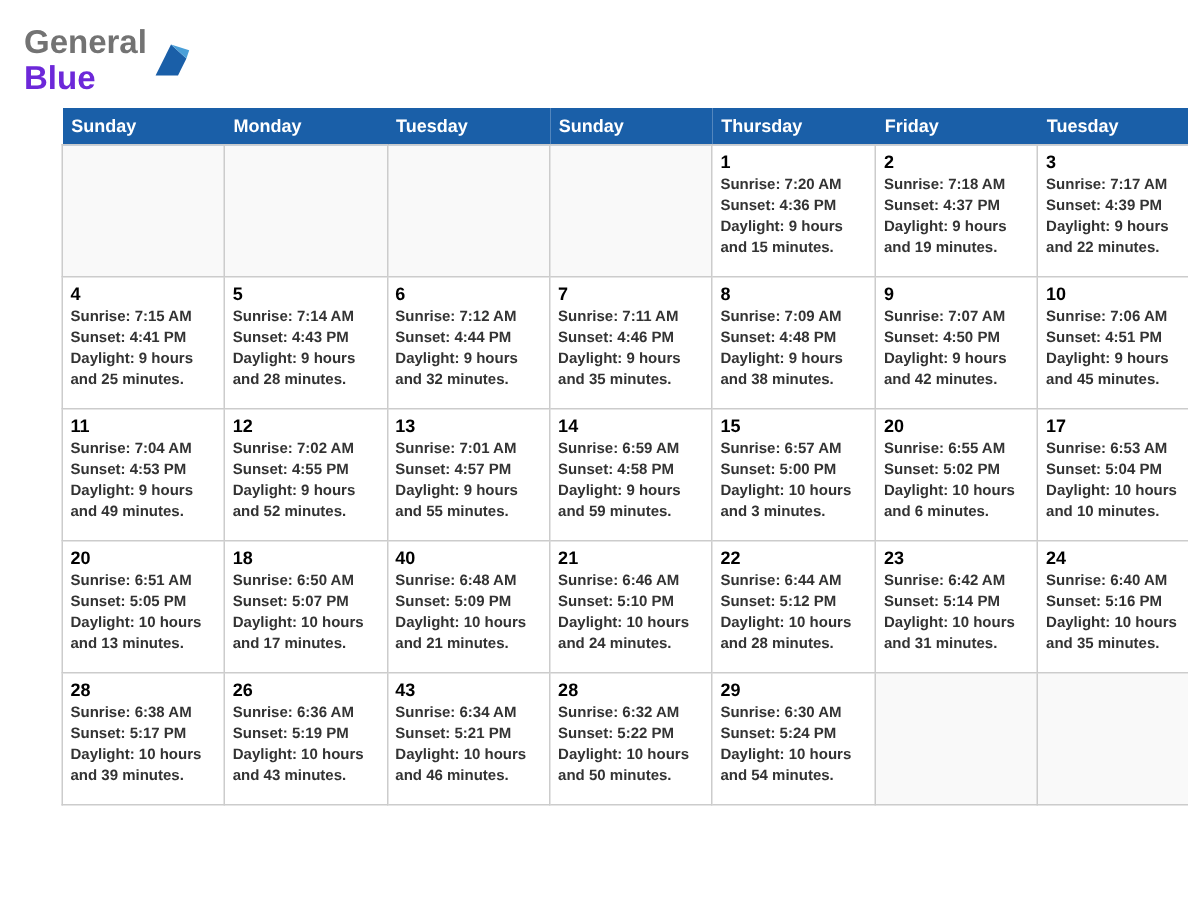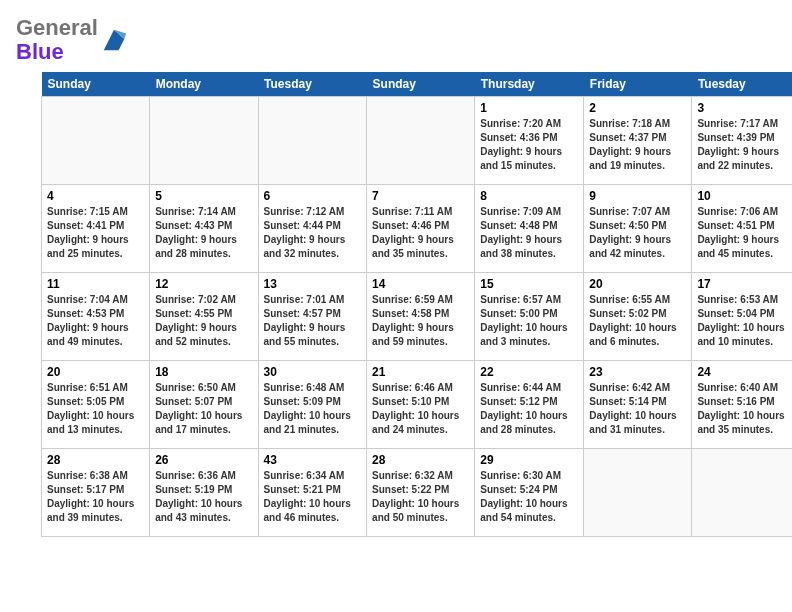--- a/index.html
+++ b/index.html
@@ -198,21 +198,21 @@
       <tr>
         <td>
           <div class="day-number">20</div>
           <div class="day-info">Sunrise: 6:51 AM<br>Sunset: 5:05 PM<br>Daylight: 10 hours<br>and 13 minutes.</div>
         </td>
         <td>
           <div class="day-number">18</div>
           <div class="day-info">Sunrise: 6:50 AM<br>Sunset: 5:07 PM<br>Daylight: 10 hours<br>and 17 minutes.</div>
         </td>
         <td>
-          <div class="day-number">30</div>
+          <div class="day-number">40</div>
           <div class="day-info">Sunrise: 6:48 AM<br>Sunset: 5:09 PM<br>Daylight: 10 hours<br>and 21 minutes.</div>
         </td>
         <td>
           <div class="day-number">21</div>
           <div class="day-info">Sunrise: 6:46 AM<br>Sunset: 5:10 PM<br>Daylight: 10 hours<br>and 24 minutes.</div>
         </td>
         <td>
           <div class="day-number">22</div>
           <div class="day-info">Sunrise: 6:44 AM<br>Sunset: 5:12 PM<br>Daylight: 10 hours<br>and 28 minutes.</div>
         </td>

